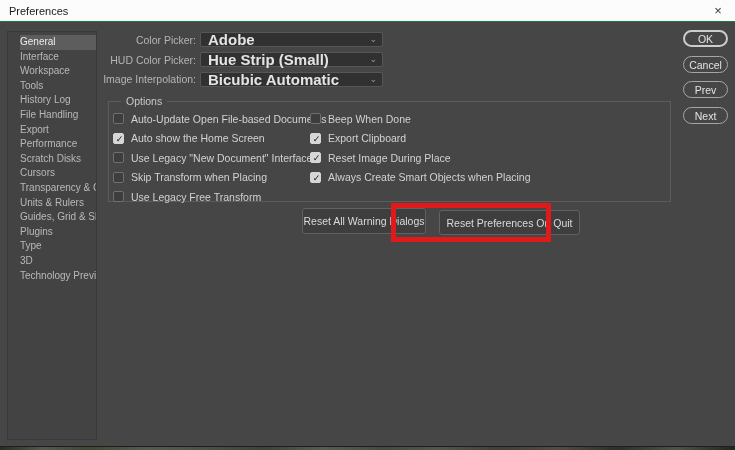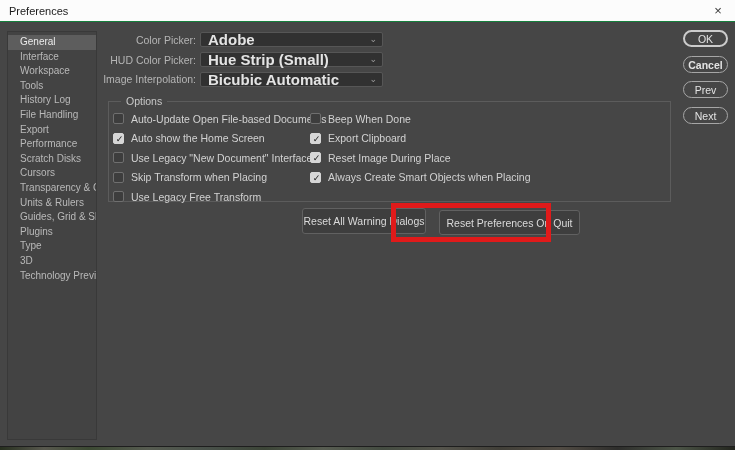--- a/index.html
+++ b/index.html
@@ -25,22 +25,22 @@
     position:absolute;left:0;top:22px;width:735px;height:424px;
     background:#464646;
   }
   
   .sidebar{
     position:absolute;left:7px;top:9px;width:90px;height:409px;
     background:#434343;border:1px solid #393939;box-sizing:border-box;
     padding-top:3px;
   }
   .side-item{
-    height:14.6px;line-height:14.6px;padding-left:12px;
-    font-size:10px;color:#b9b9b9;white-space:nowrap;overflow:hidden;
+    height:14.6px;line-height:14.6px;padding-left:0;
+    font-size:10px;color:#b9b9b9;white-space:nowrap;overflow:hidden;margin-left:12px;
   }
   .side-item.selected{background:#5d5d5d;color:#ececec;}
   
   .field-row{position:absolute;left:0;height:15px;display:flex;align-items:center;}
   .field-row .flabel{
     position:absolute;left:78px;width:118px;text-align:right;
     font-size:10.5px;color:#b5b5b5;white-space:nowrap;
   }
   .select{
     position:absolute;left:200px;width:183px;height:15px;box-sizing:border-box;
@@ -92,21 +92,21 @@
   }
   
   .pill-btn{
     position:absolute;left:683px;width:45px;height:17px;box-sizing:border-box;
     border:1px solid #a6a6a6;border-radius:9px;background:transparent;
     display:flex;align-items:center;justify-content:center;
     font-size:10.5px;color:#e3e3e3;
   }
   .pill-btn.default{border:2px solid #cccccc;}
   #btn-ok{top:8px;}
-  #btn-cancel{top:34px;font-weight:bold;}
+  #btn-cancel{top:34px;}
   #btn-prev{top:59px;}
   #btn-next{top:85px;}
   
   .bottom-strip{
     position:absolute;left:0;bottom:0;width:735px;height:4px;
     border-top:1px solid #1e1e1e;box-sizing:border-box;
     background:linear-gradient(90deg,
       #27301f 0%, #58584e 6%, #3c4a33 12%, #565b50 20%, #49514a 28%,
       #3c4537 36%, #585d52 44%, #444c41 52%, #55544c 60%, #413f38 68%,
       #524c44 76%, #2e2e2c 84%, #4c5547 92%, #23251e 100%);

